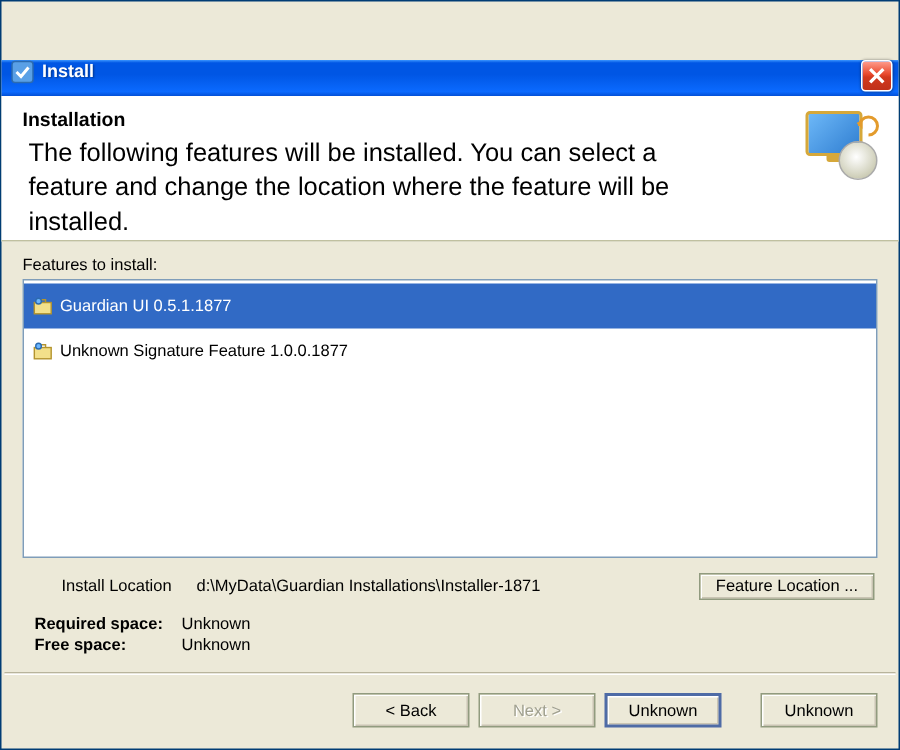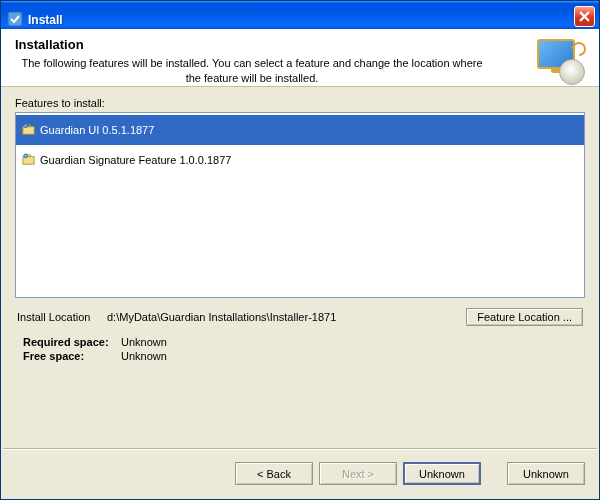--- a/index.html
+++ b/index.html
@@ -17,23 +17,24 @@
     height: 500px;
     border: 1px solid #003c74;
     background: #ece9d8;
     display: flex;
     flex-direction: column;
   }
   .titlebar {
     height: 28px;
     background: linear-gradient(to bottom, #3a95ff 0%, #0056e4 8%, #0056e4 40%, #0b6aff 88%, #0350d6 100%);
     display: flex;
-    align-items: flex-end;
+    align-items: flex-start;
     padding: 0 4px 2px 6px;
     color: #fff;
+    margin-top: 39px;
   }
   .titlebar .app-icon {
     width: 16px; height: 16px;
     margin-right: 5px;
     display: inline-flex;
     align-items: center; justify-content: center;
   }
   .titlebar .title {
     font-weight: bold;
     font-size: 12px;
@@ -60,26 +61,25 @@
     align-items: flex-start;
   }
   .header-text { flex: 1; }
   .header-text h1 {
     margin: 0 0 4px 0;
     font-size: 13px;
     font-weight: bold;
   }
   .header-text p {
     margin: 0;
-    font-size: 11px;
+    font-size: 17px;
     color: #000;
     line-height: 1.35;
     padding-left: 4px;
     max-width: 470px;
-    text-align: center;
   }
   .header-graphic {
     width: 56px; height: 48px;
     position: relative;
   }
   .monitor {
     position: absolute; top: 2px; left: 6px;
     width: 38px; height: 30px;
     border: 2px solid #d6a83a;
     background: linear-gradient(135deg, #6db8f8, #2f7dd0);
@@ -133,20 +133,21 @@
     display:inline-flex; align-items:center; justify-content:center;
     font-size: 11px;
   }
   .lowerinfo {
     padding: 10px 2px 4px 2px;
   }
   .locrow {
     display: flex;
     align-items: center;
     margin-bottom: 10px;
+    margin-left: 24px;
   }
   .locrow .lbl { width: 90px; }
   .locrow .path { flex: 1; }
   .locrow button {
     font-family: Tahoma, sans-serif;
     font-size: 11px;
     padding: 2px 10px;
     background: #ece9d8;
     border: 1px solid #919b7f;
     box-shadow: inset 1px 1px 0 #fff, inset -1px -1px 0 #c9c4b3;
@@ -232,21 +233,21 @@
         <span>Guardian UI 0.5.1.1877</span>
       </div>
       <div class="item">
         <span class="ficon">
           <svg width="15" height="15" viewBox="0 0 16 16">
               <rect x="2" y="5" width="12" height="8" fill="#f3e08a" stroke="#b4942e"></rect>
               <path d="M6 5 v-2 h4 v2" fill="none" stroke="#b4942e"></path>
               <circle cx="5" cy="4" r="2" fill="#6bb6ff" stroke="#2c6bb0"></circle>
             </svg>
         </span>
-        <span>Guardian Signature Feature 1.0.0.1877</span>
+        <span>Unknown Signature Feature 1.0.0.1877</span>
       </div>
     </div>
 
     <div class="lowerinfo">
       <div class="locrow">
         <span class="lbl">Install Location</span>
         <span class="path">d:\MyData\Guardian Installations\Installer-1871</span>
         <button>Feature Location ...</button>
       </div>
       <div class="spaceinfo">

